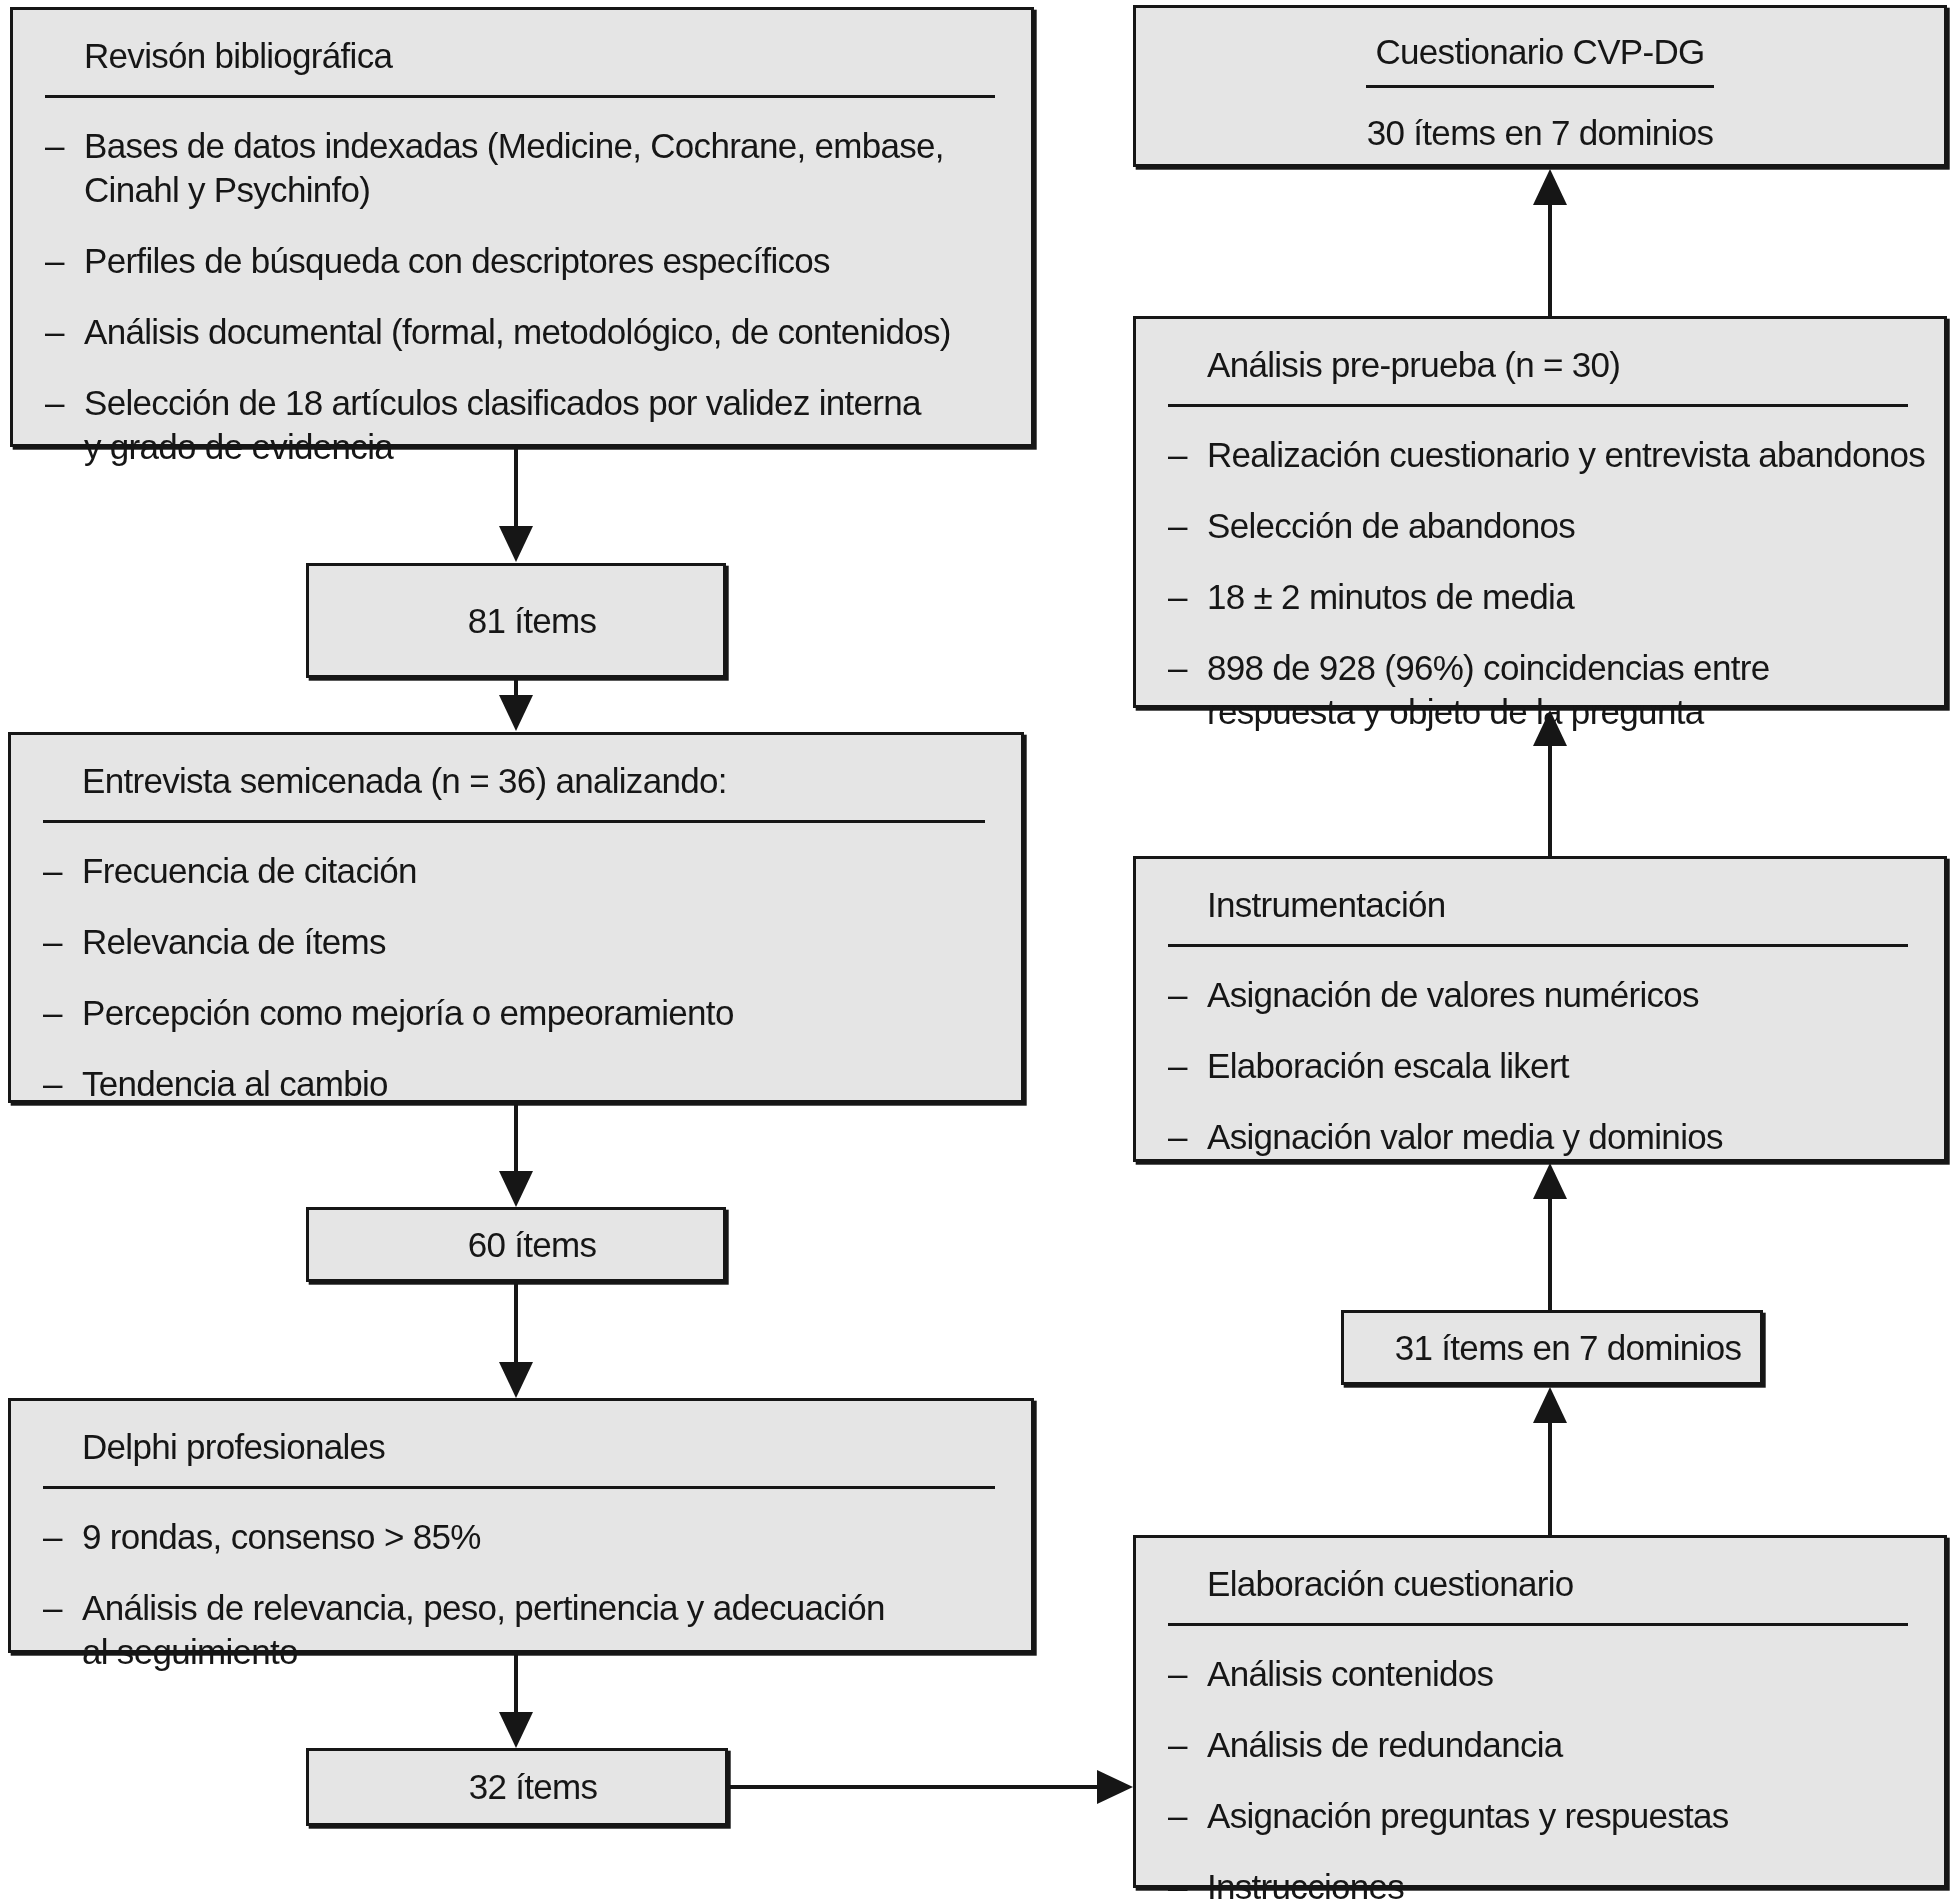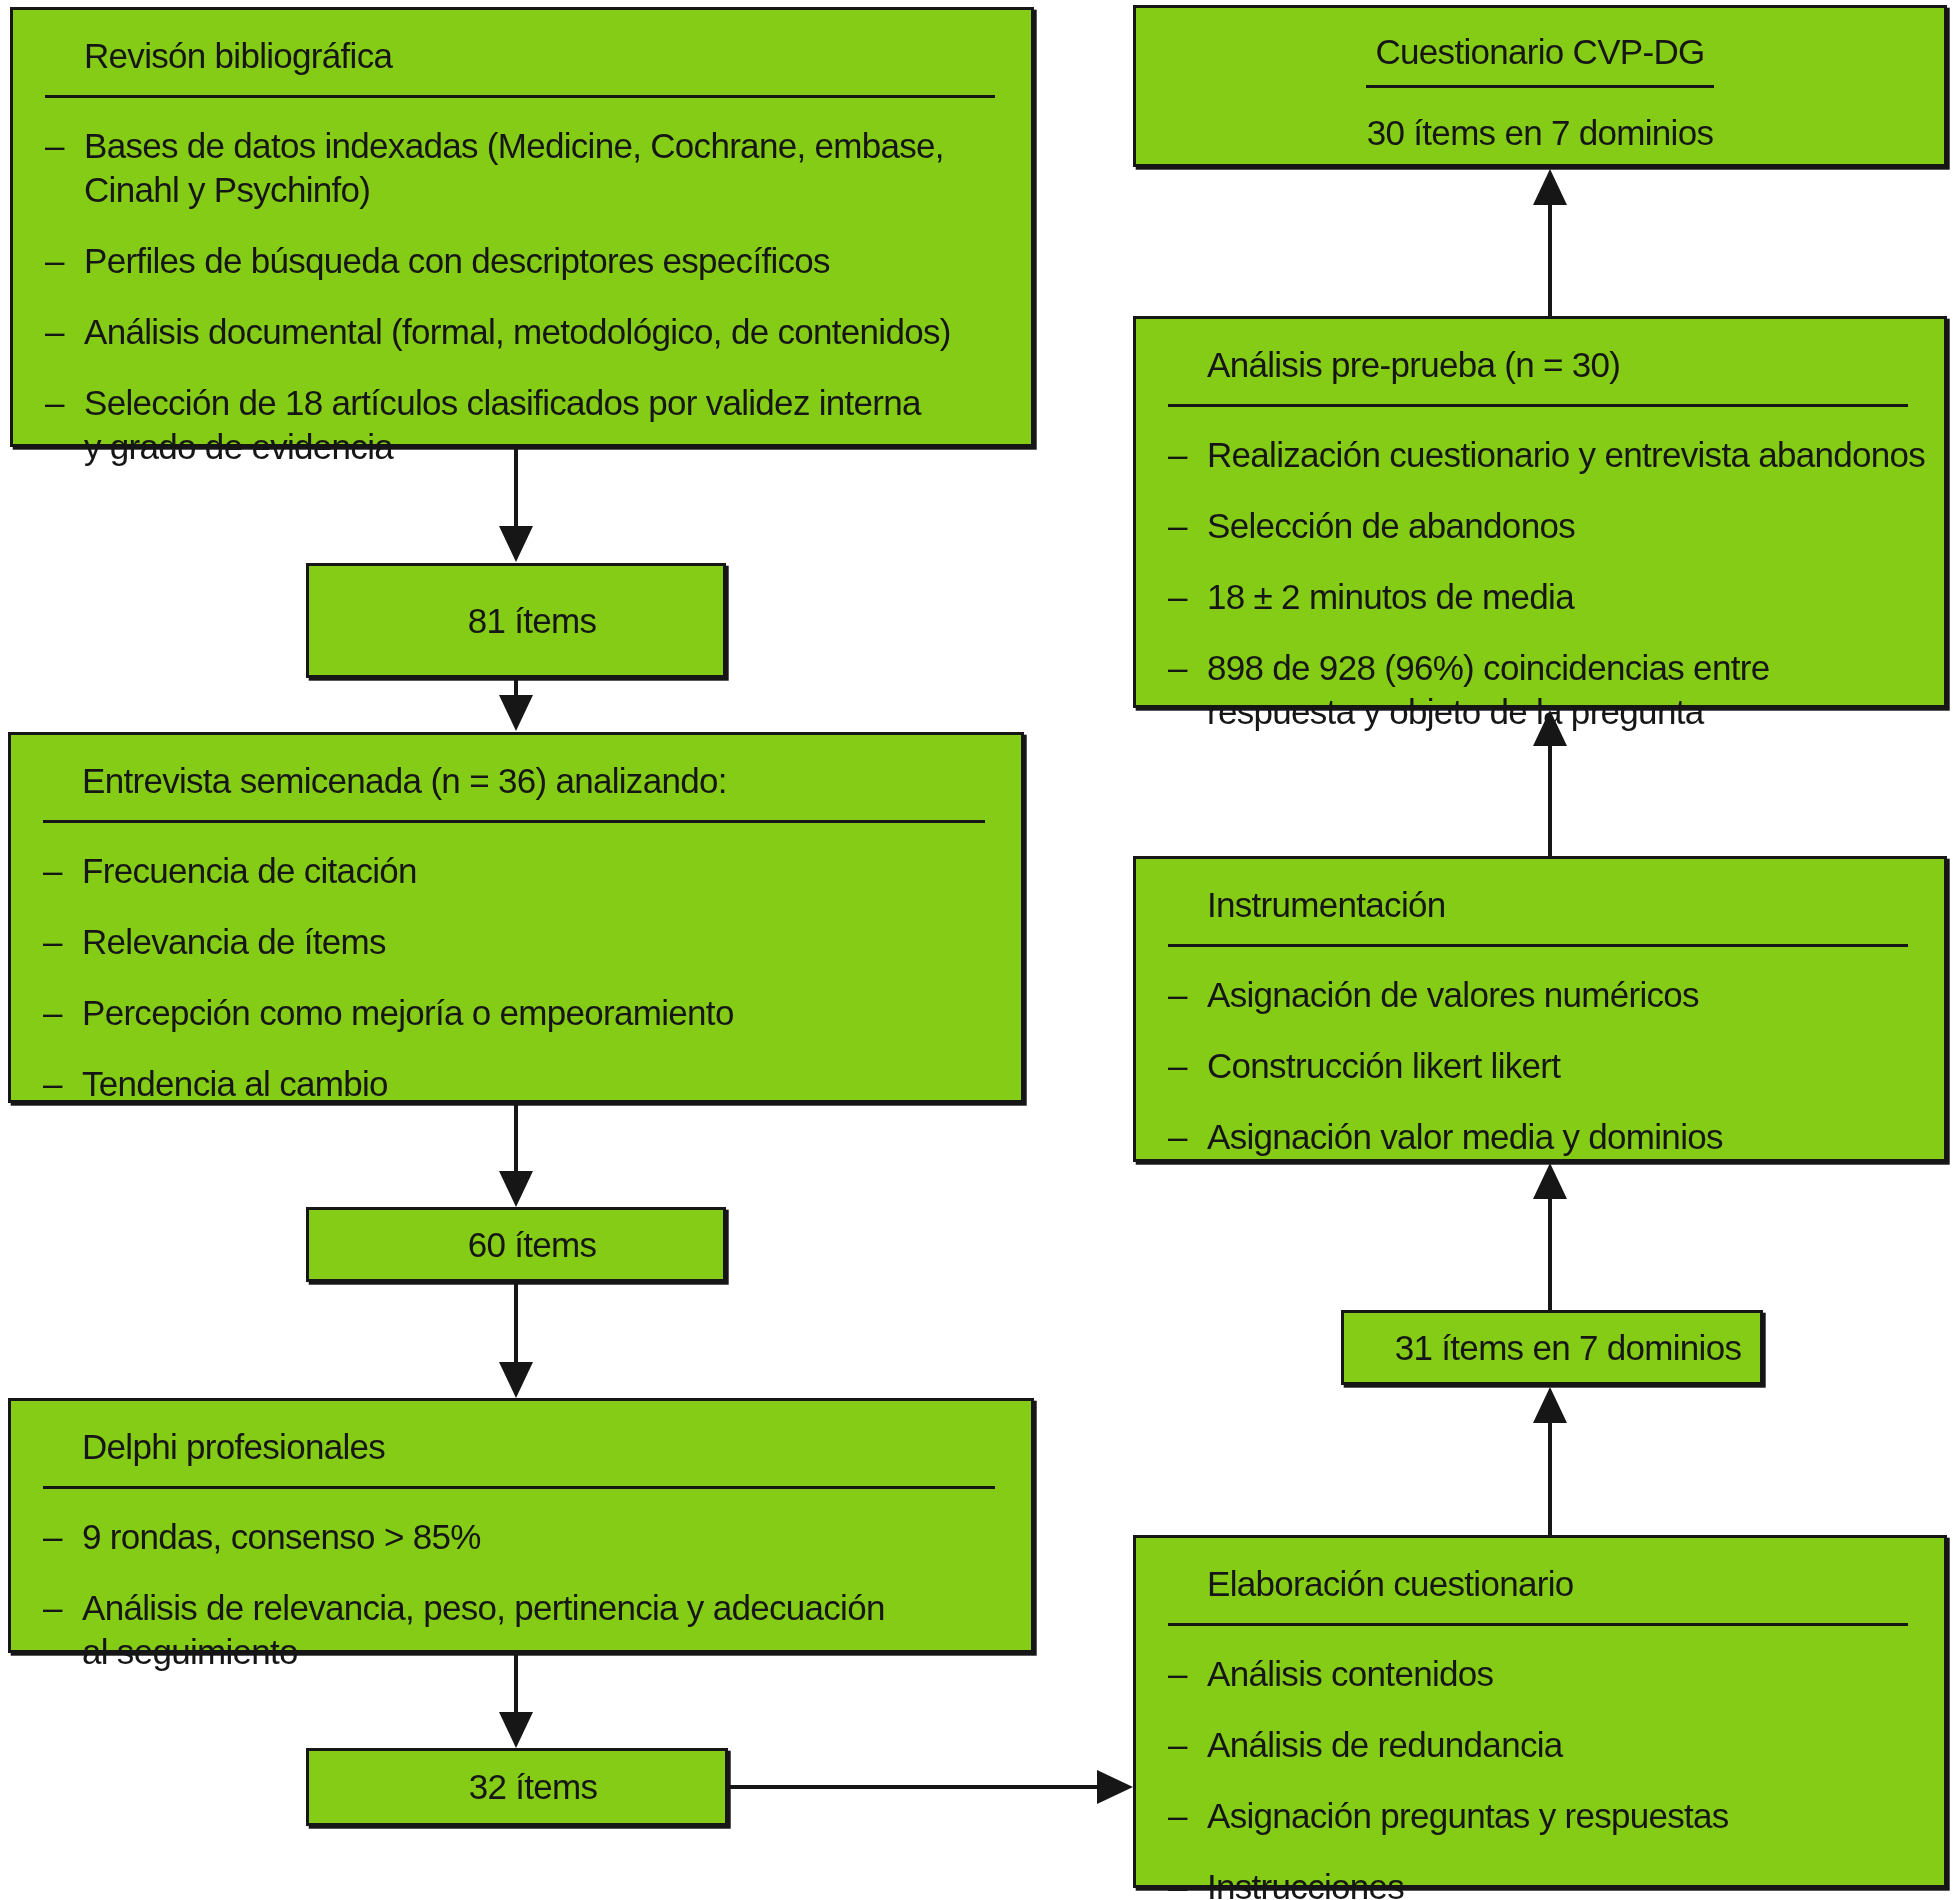--- a/index.html
+++ b/index.html
@@ -3,21 +3,21 @@
 <meta charset="utf-8">
 <style>
   html, body { margin:0; padding:0; background:#ffffff; }
   body { width:1955px; height:1900px; }
   .figure {
     position:relative; width:1955px; height:1900px; background:#ffffff;
     font-family:"Liberation Sans", "DejaVu Sans", sans-serif;
     color:#161616; font-size:35px; letter-spacing:-0.7px; line-height:44px;
   }
   .box {
-    position:absolute; box-sizing:border-box; background:#84cc16;
+    position:absolute; box-sizing:border-box; background:#e5e5e5;
     border:3.4px solid #161616; box-shadow:2.7px 2.7px 0 #161616;
   }
   .titled { padding:17.4px 8px 0 32px; }
   .box-title {
     border-bottom:3.4px solid #161616;
     padding:6.7px 0 17.4px 39px; margin-right:28px;
     white-space:pre;
   }
   .bullets { margin-top:25.5px; display:flex; flex-direction:column; gap:27px; }
   .bullet { display:flex; }
@@ -196,21 +196,21 @@
 
   <div class="box titled" id="b-instrumentacion">
     <div class="box-title">Instrumentación</div>
     <div class="bullets">
       <div class="bullet">
         <span class="dash">–</span>
         <span class="text">Asignación de valores numéricos</span>
       </div>
       <div class="bullet">
         <span class="dash">–</span>
-        <span class="text">Construcción likert likert</span>
+        <span class="text">Elaboración escala likert</span>
       </div>
       <div class="bullet">
         <span class="dash">–</span>
         <span class="text">Asignación valor media y dominios</span>
       </div>
     </div>
   </div>
 
   <div class="arrow v up" id="a-31-instr"></div>
 

